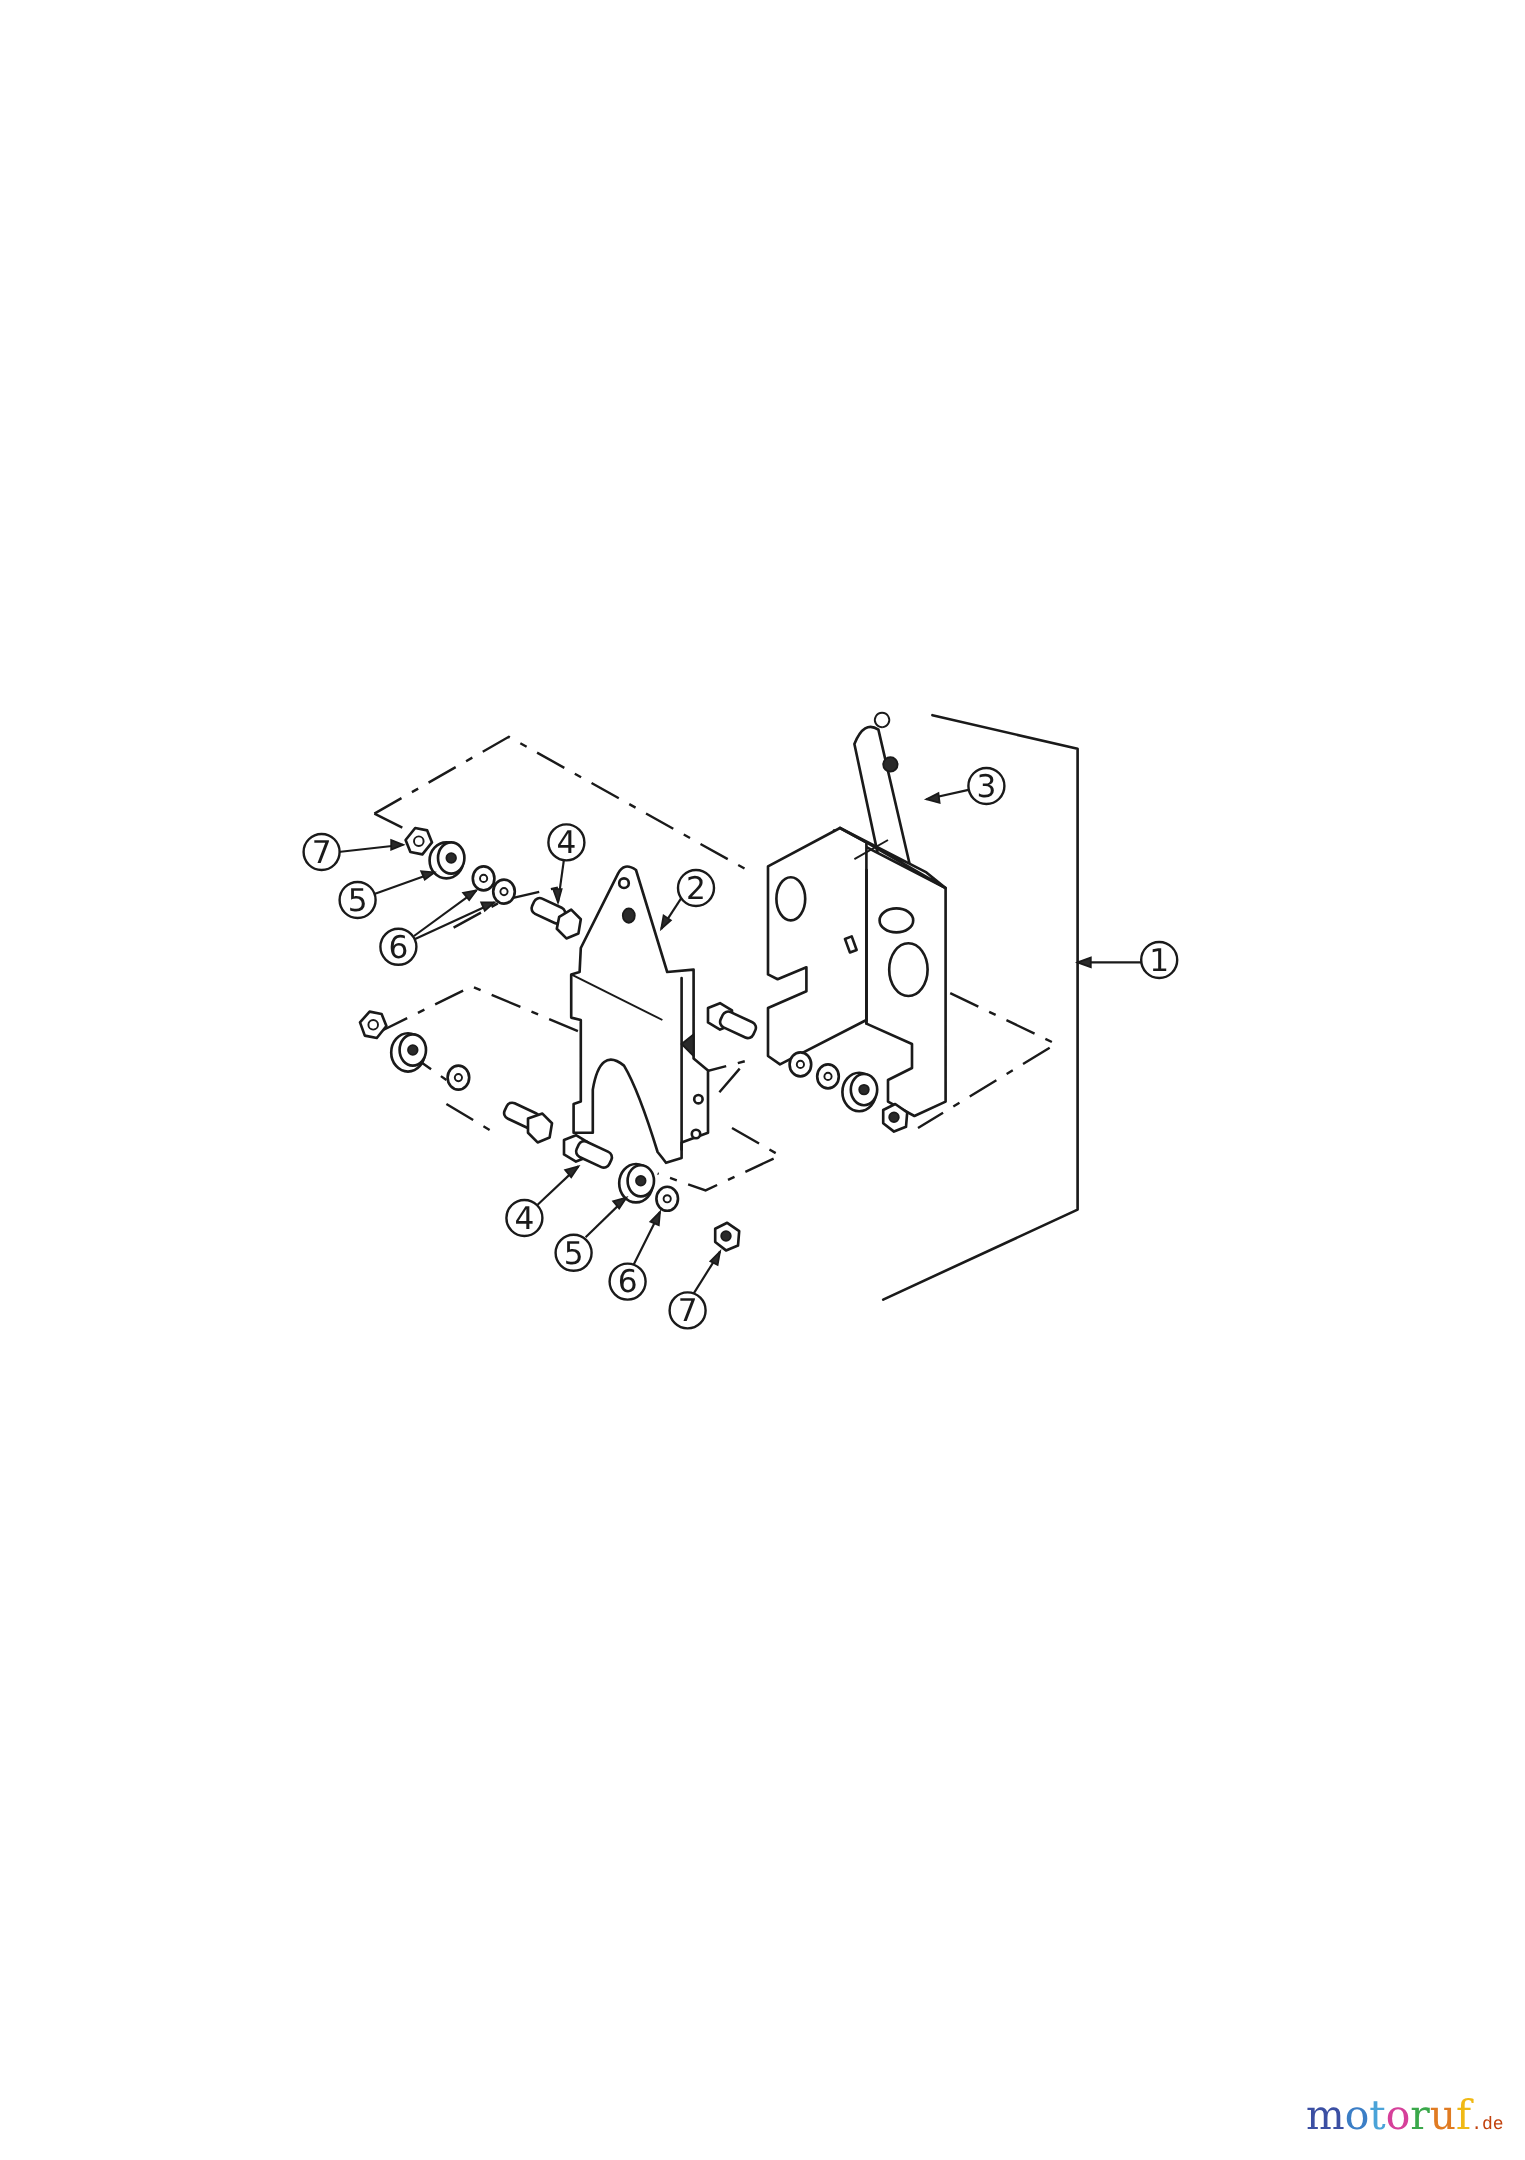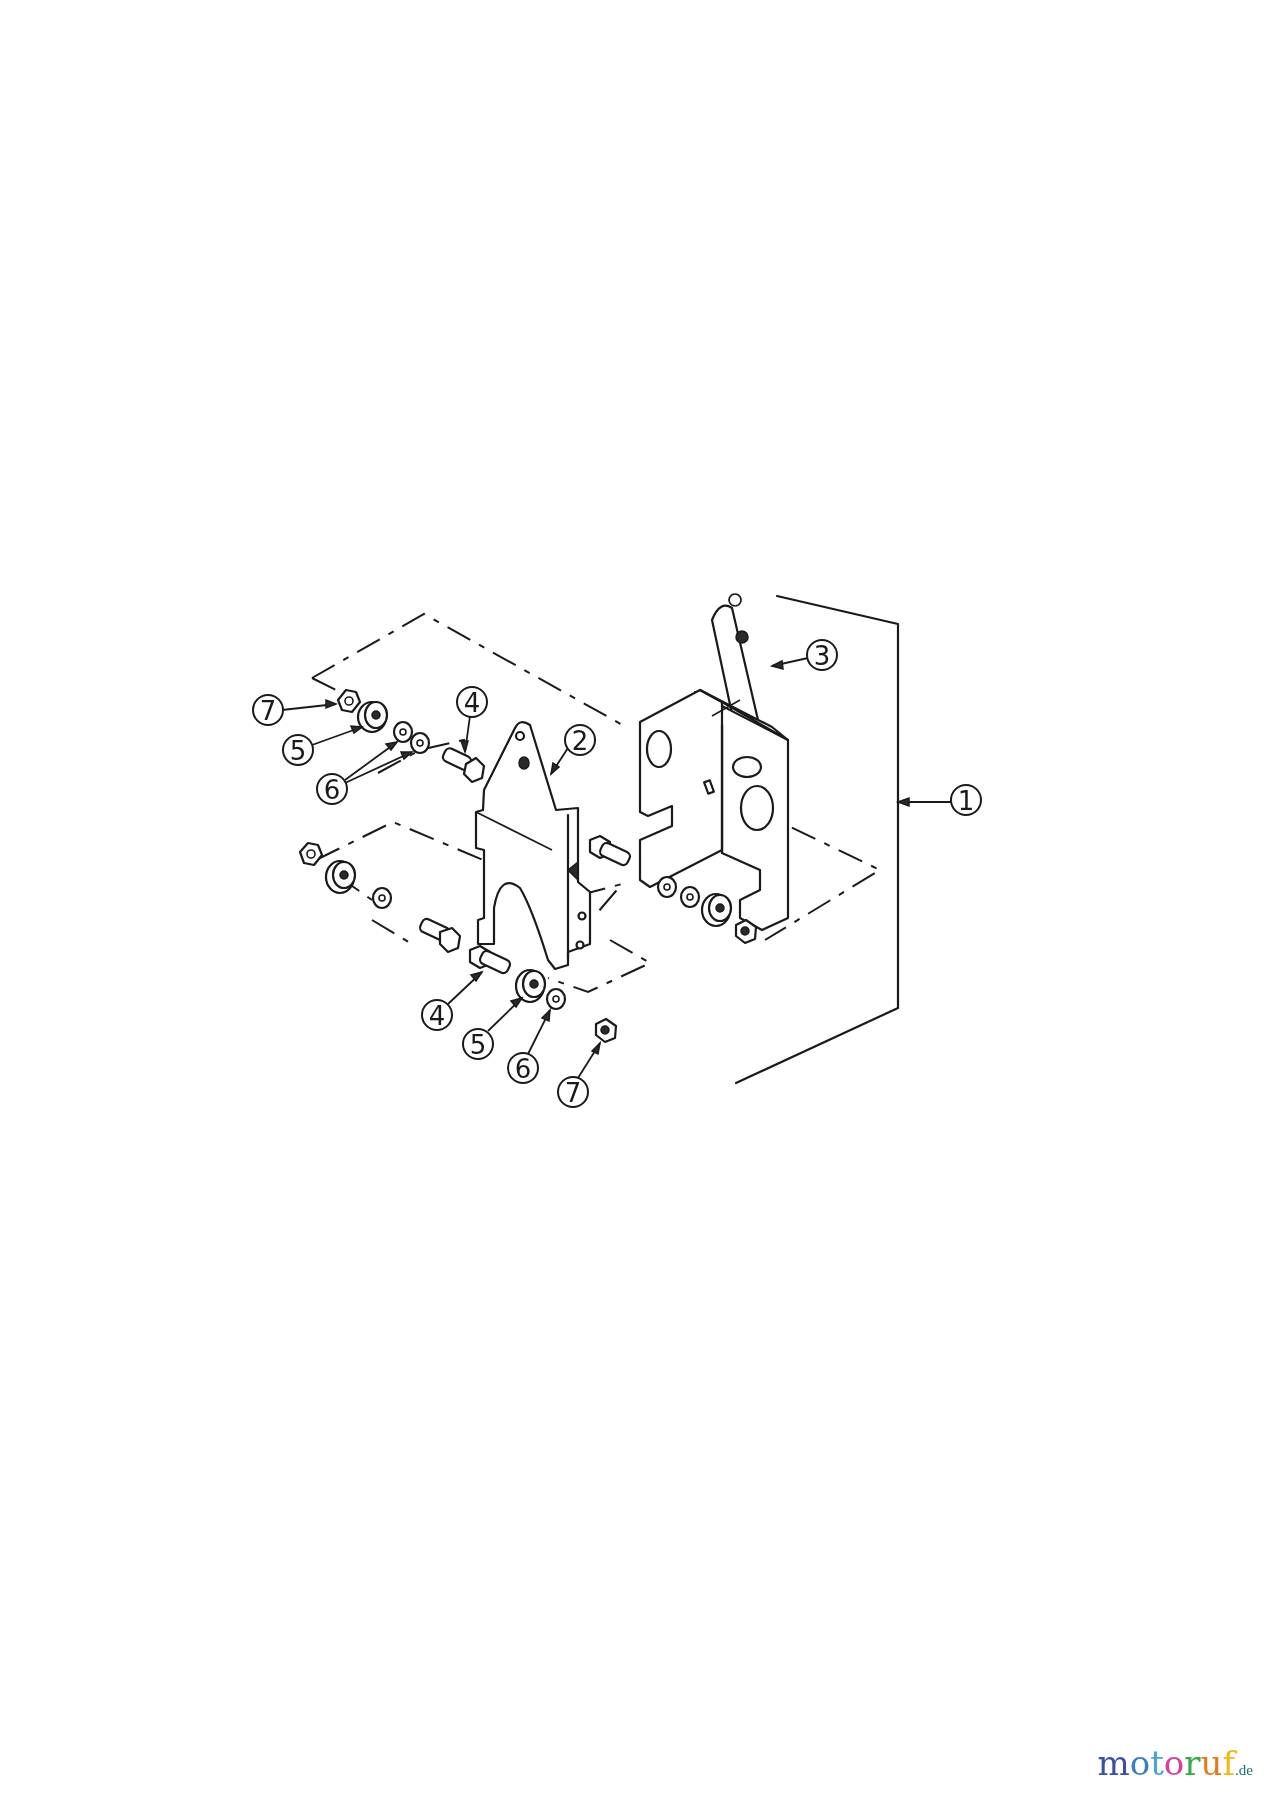--- a/index.html
+++ b/index.html
@@ -7,21 +7,21 @@
   #diagram { position: absolute; left: 0; top: 0; width: 1271px; height: 1800px; }
   .ln { stroke: #1a1a1a; stroke-width: 2.2; fill: none; stroke-linejoin: round; stroke-linecap: round; }
   .thin { stroke: #1a1a1a; stroke-width: 1.6; fill: none; }
   .dash { stroke: #1a1a1a; stroke-width: 2; fill: none; stroke-dasharray: 26 10 6 10; }
   .part { fill: #ffffff; stroke: #1a1a1a; stroke-width: 2.2; stroke-linejoin: round; }
   .dark { fill: #2a2a2a; stroke: #1a1a1a; stroke-width: 1.5; }
   .callout-circle { fill: #ffffff; stroke: #1a1a1a; stroke-width: 2; }
   .callout-num { font-family: "DejaVu Sans", sans-serif; font-size: 26px; fill: #1a1a1a; text-anchor: middle; dominant-baseline: central; }
   .leader { stroke: #1a1a1a; stroke-width: 1.8; fill: none; }
   #brand { position: absolute; right: 18px; bottom: 20px; font-family: "DejaVu Serif", serif; font-size: 34px; letter-spacing: 0px; line-height: 1; }
-  #brand .tld { font-family: Liberation Serif, serif; font-size: 15px; color: #0f766e; }
+  #brand .tld { font-family: Liberation Mono, monospace; font-size: 15px; color: #c2410c; }
 </style>
 </head>
 <body>
 
 <svg id="diagram" viewBox="0 0 1271 1800" xmlns="http://www.w3.org/2000/svg">
 
   <g>
     <polyline class="ln" points="777,596 898,624 898,1008 736,1083"></polyline>
   </g>
 

